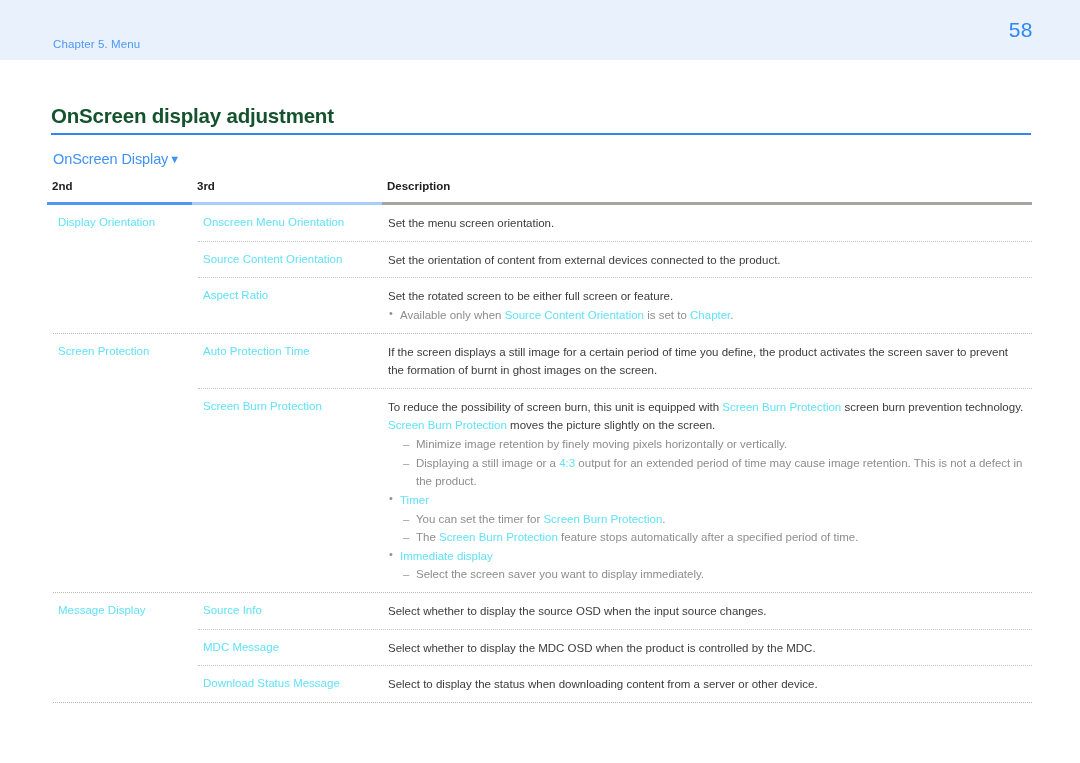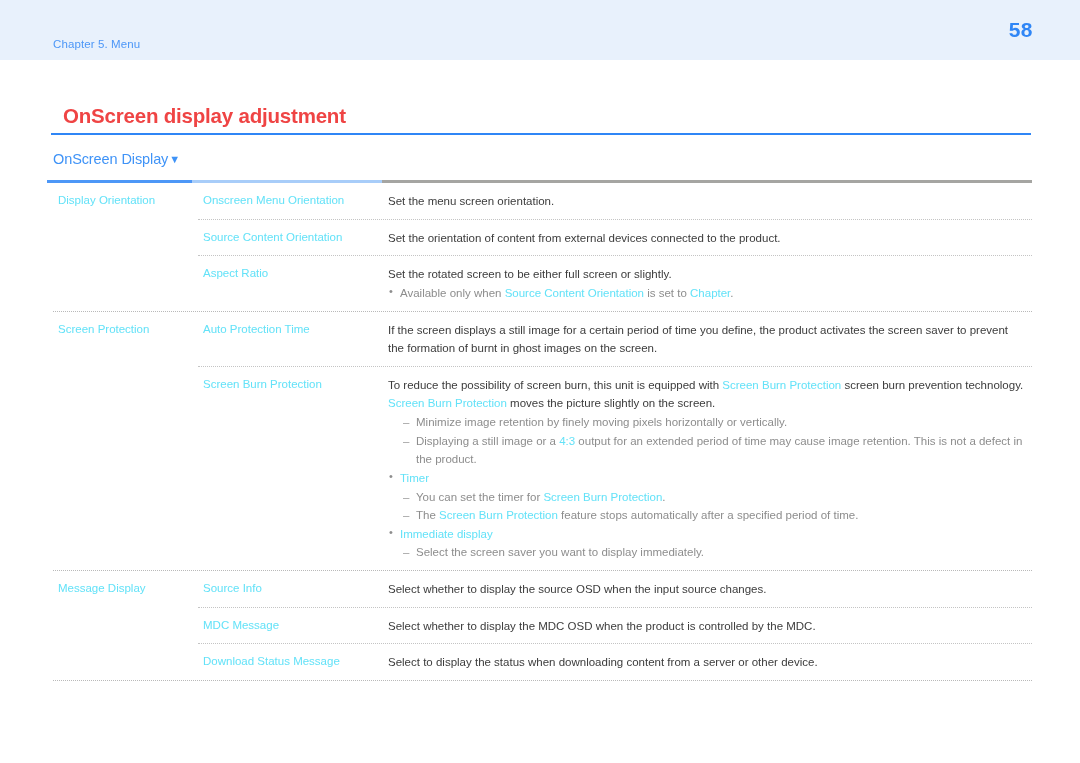--- a/index.html
+++ b/index.html
@@ -30,34 +30,33 @@
     font-size: 11.5px;
     color: #4d97f7;
     letter-spacing: 0.1px;
   }
   .page-number {
     position: absolute;
     right: 47px;
     top: 18px;
     font-size: 21px;
     color: #2f86f6;
-    font-weight: 700;
+    font-weight: 400;
     letter-spacing: 0.5px;
   }
 
   
   .page-title {
     position: absolute;
     left: 51px;
     top: 104px;
     font-size: 20.5px;
     font-weight: bold;
-    color: #ef4444;
+    color: #14532d;
     letter-spacing: -0.2px;
-    margin-left: 12px;
   }
   .title-rule {
     position: absolute;
     left: 51px;
     top: 133px;
     width: 980px;
     height: 2px;
     background: #2f86f6;
   }
 
@@ -196,20 +195,25 @@
 
 <div class="page-title">OnScreen display adjustment</div>
 <div class="title-rule"></div>
 
 <div class="section-heading">
   <span>OnScreen Display</span><span class="caret">▼</span>
 </div>
 
 <div class="table">
 
+  <div class="thead">
+    <div class="th th-2nd">2nd</div>
+    <div class="th th-3rd">3rd</div>
+    <div class="th th-desc">Description</div>
+  </div>
 
   <div class="head-rule">
     <div class="seg-a"></div>
     <div class="seg-b"></div>
     <div class="seg-c"></div>
   </div>
 
   <div class="group">
     <div class="group-label">Display Orientation</div>
     <div class="rows">
@@ -224,21 +228,21 @@
       <div class="row">
         <div class="cell-3rd">Source Content Orientation</div>
         <div class="cell-desc">
           <p>Set the orientation of content from external devices connected to the product.</p>
         </div>
       </div>
 
       <div class="row">
         <div class="cell-3rd">Aspect Ratio</div>
         <div class="cell-desc">
-          <p>Set the rotated screen to be either full screen or slightly.</p>
+          <p>Set the rotated screen to be either full screen or feature.</p>
           <p class="bul bul-soft"><span>Available only when </span><span class="hl">Source Content Orientation</span><span> is set to </span><span class="hl">Chapter</span><span>.</span></p>
         </div>
       </div>
 
     </div>
   </div>
 
   <div class="group">
     <div class="group-label">Screen Protection</div>
     <div class="rows">

